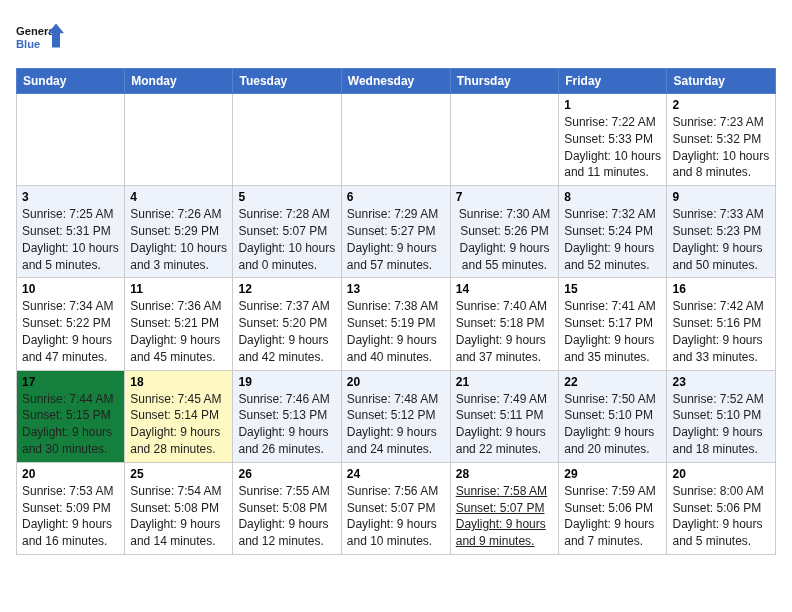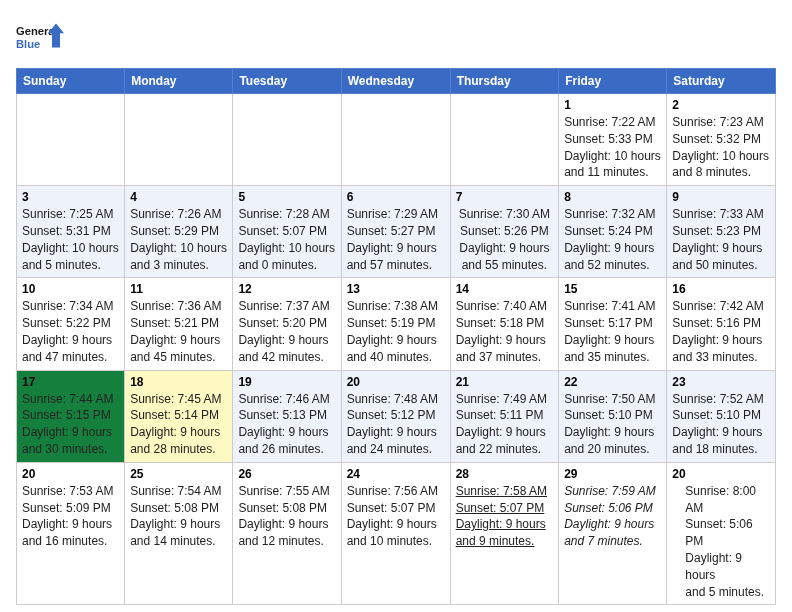--- a/index.html
+++ b/index.html
@@ -311,27 +311,27 @@
         </td>
         <td>
           <div class="day-num">28</div>
           <div class="day-info" style="white-space: pre-line; text-decoration: underline;">Sunrise: 7:58 AM
 Sunset: 5:07 PM
 Daylight: 9 hours
 and 9 minutes.</div>
         </td>
         <td>
           <div class="day-num">29</div>
-          <div class="day-info" style="white-space: pre-line; font-style: italic;">Sunrise: 7:59 AM
+          <div class="day-info" style="white-space: pre-line;">Sunrise: 7:59 AM
 Sunset: 5:06 PM
 Daylight: 9 hours
 and 7 minutes.</div>
         </td>
         <td>
           <div class="day-num">20</div>
-          <div class="day-info" style="white-space: pre-line; margin-left: 13px;">Sunrise: 8:00 AM
+          <div class="day-info" style="white-space: pre-line;">Sunrise: 8:00 AM
 Sunset: 5:06 PM
 Daylight: 9 hours
 and 5 minutes.</div>
         </td>
       </tr>
     </tbody>
 </table>
 
 </body></html>

